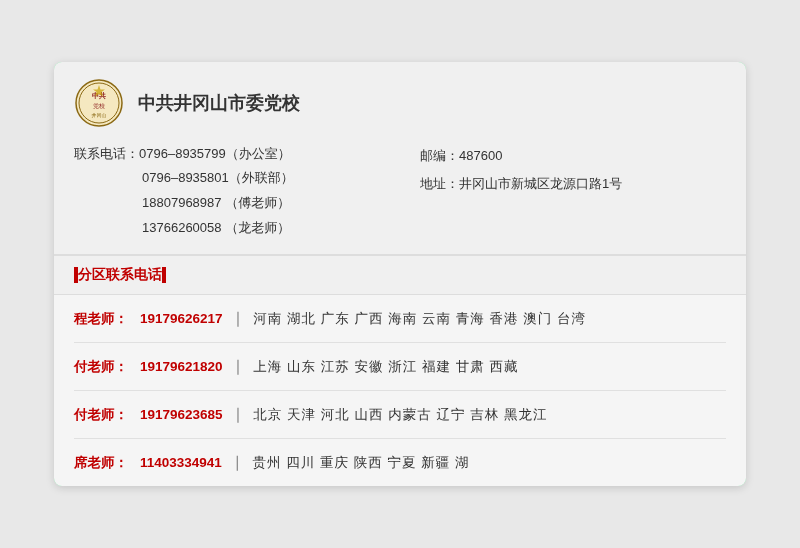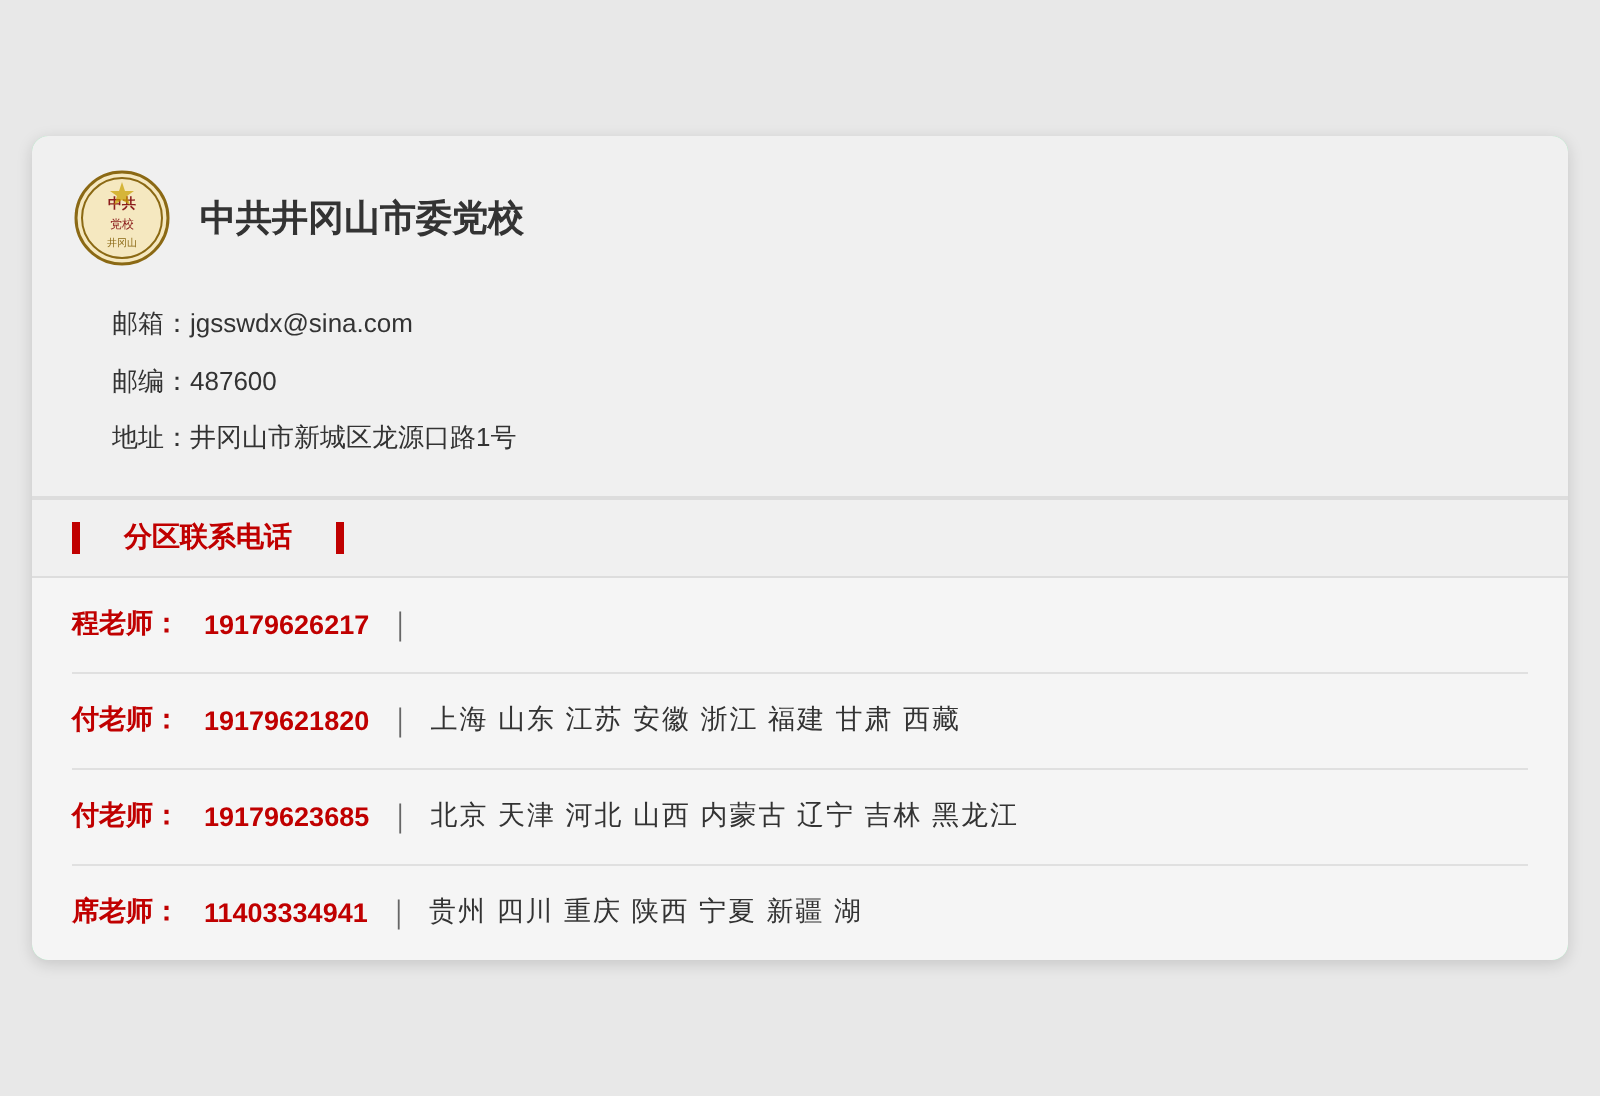--- a/index.html
+++ b/index.html
@@ -8,21 +8,21 @@
       background: #e8e8e8;
       display: flex;
       justify-content: center;
       align-items: center;
       min-height: 100vh;
       padding: 10px;
     }
     .card {
       background: #86efac;
       border-radius: 8px;
-      width: 768px;
+      width: 692px;
       padding: 0;
       overflow: hidden;
       box-shadow: 0 2px 8px rgba(0,0,0,0.15);
     }
     
     .header-section {
       background: #f0f0f0;
       padding: 16px 20px 14px 20px;
       border-bottom: 1px solid #ddd;
     }
@@ -68,21 +68,21 @@
     }
     .contact-value {
       color: #333;
     }
     
     .section-divider {
       background: #f0f0f0;
       padding: 10px 20px;
       display: flex;
       align-items: center;
-      gap: 22px;
+      gap: 0;
       border-top: 1px solid #ddd;
       border-bottom: 1px solid #ddd;
       text-align: center;
     }
     .divider-bar {
       width: 4px;
       height: 16px;
       background: #c00000;
       display: inline-block;
     }
@@ -144,25 +144,36 @@
         <text x="25" y="20" text-anchor="middle" font-size="7" fill="#8b1c1c" font-weight="bold">中共</text>
         <text x="25" y="30" text-anchor="middle" font-size="6" fill="#8b1c1c">党校</text>
         <text x="25" y="39" text-anchor="middle" font-size="5" fill="#8b6914">井冈山</text>
 
         <polygon points="25,7 26.5,11.5 31,11.5 27.5,14 29,18.5 25,16 21,18.5 22.5,14 19,11.5 23.5,11.5" fill="#c8a000" opacity="0.7"></polygon>
       </svg>
       <span class="org-title">中共井冈山市委党校</span>
     </div>
 
     <div class="contact-grid">
+      <div class="contact-left">
+        <div class="contact-line">
+          <span class="contact-label">联系电话：</span>
+          <span class="contact-value">0796–8935799（办公室）</span>
+        </div>
+        <div class="contact-line" style="padding-left: 68px;">
+          <span class="contact-value">0796–8935801（外联部）</span>
+        </div>
+        <div class="contact-line" style="padding-left: 68px;">
+          <span class="contact-value">18807968987 （傅老师）</span>
+        </div>
+        <div class="contact-line" style="padding-left: 68px;">
+          <span class="contact-value">13766260058 （龙老师）</span>
+        </div>
+      </div>
       <div class="contact-right">
-        <div class="contact-line">
-          <span class="contact-label">邮箱：</span>
-          <span class="contact-value">jgsswdx@sina.com</span>
-        </div>
         <div class="contact-line">
           <span class="contact-label">邮编：</span>
           <span class="contact-value">487600</span>
         </div>
         <div class="contact-line">
           <span class="contact-label">地址：</span>
           <span class="contact-value">井冈山市新城区龙源口路1号</span>
         </div>
       </div>
     </div>
@@ -173,20 +184,21 @@
     <span class="section-title">分区联系电话</span>
     <span class="divider-bar"></span>
   </div>
 
   <div class="region-rows">
 
     <div class="region-row">
       <span class="teacher-name">程老师：</span>
       <span class="phone-number">19179626217</span>
       <span class="region-separator">｜</span>
+      <span class="regions-list">河南  湖北  广东  广西  海南  云南  青海  香港  澳门  台湾</span>
     </div>
 
     <div class="region-row">
       <span class="teacher-name">付老师：</span>
       <span class="phone-number">19179621820</span>
       <span class="region-separator">｜</span>
       <span class="regions-list">上海  山东  江苏  安徽  浙江  福建  甘肃  西藏</span>
     </div>
 
     <div class="region-row">

